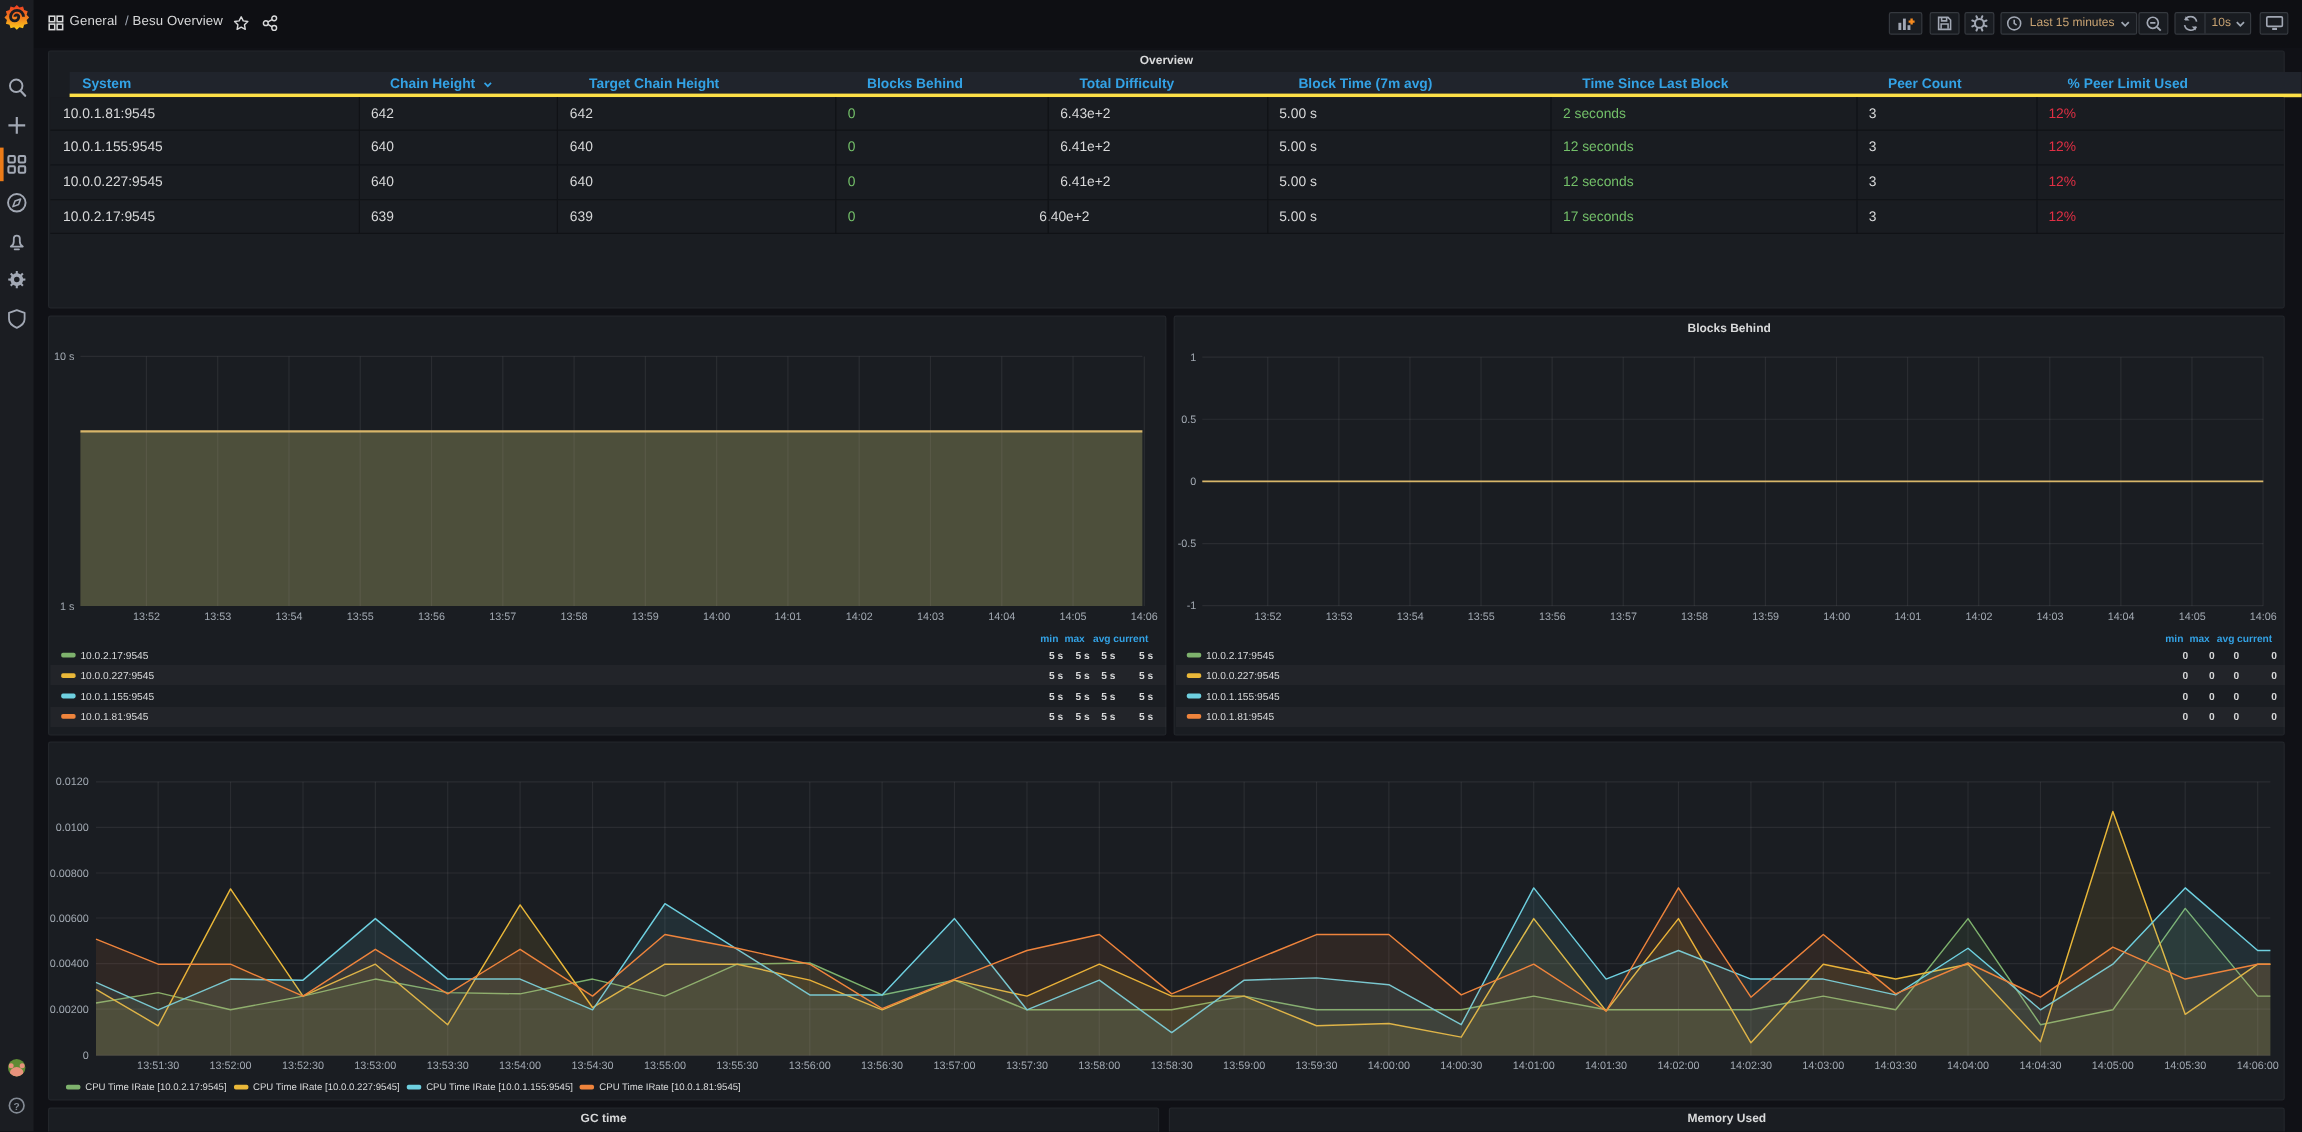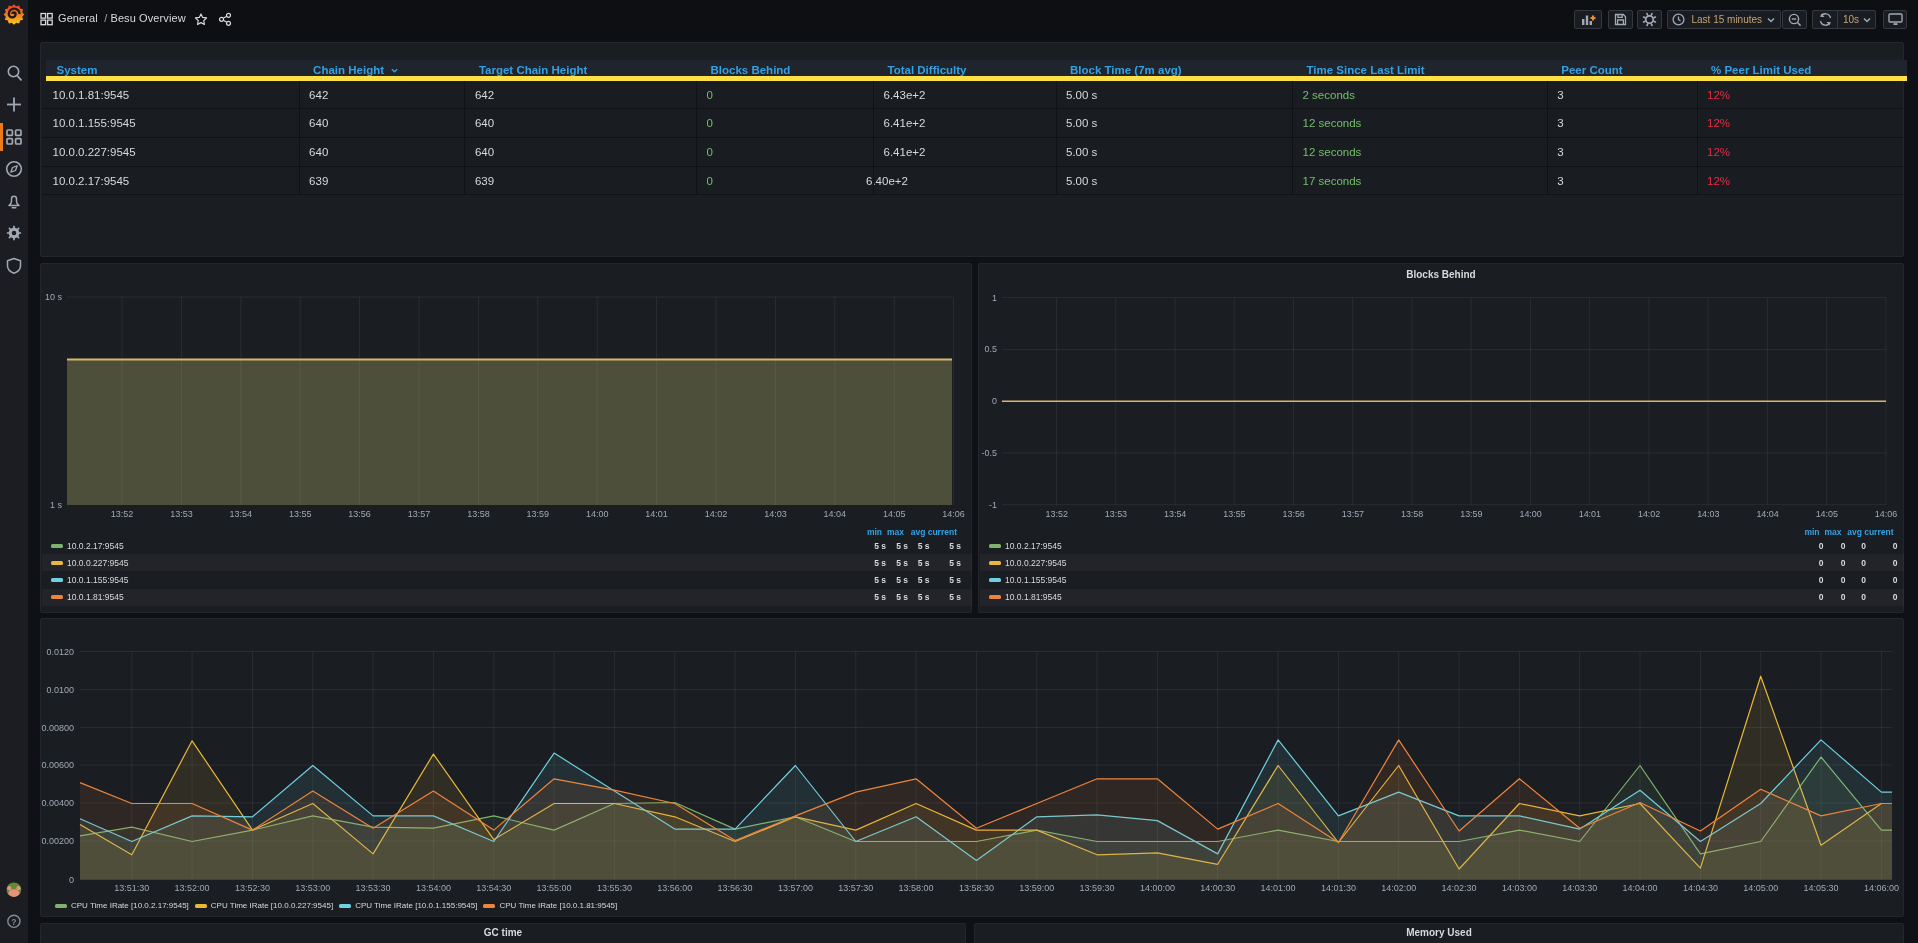--- a/index.html
+++ b/index.html
@@ -7,21 +7,21 @@
 #root { position:relative; width:1918px; height:943px; }
 #sidebar { position:absolute; left:0; top:0; width:28px; height:943px; background:#1b1d22; }
 #navbar { position:absolute; left:28px; top:0; width:1890px; height:40px; background:#0e0f13; }
 .crumb { position:absolute; left:58px; top:12px; font-size:11px; color:#d8d9da; letter-spacing:0.1px; }
 .btn { position:absolute; top:10px; height:19px; background:#191c21; border:1px solid #35393f;
   border-radius:2px; display:flex; align-items:center; justify-content:center; }
 .amber { color:#c7a272; font-size:10px; white-space:nowrap; }
 .panel { position:absolute; background:#1a1d22; border:1px solid #23262b; border-radius:2px; }
 .ptitle { position:absolute; left:0; right:0; text-align:center; color:#d8d9da;
   font-size:10px; font-weight:700; }
-.thead { position:absolute; left:5px; top:16.5px; width:1861px; height:21px; background:#20242c; border-bottom:5px solid #fde047; }
+.thead { position:absolute; left:17px; top:16.5px; width:1861px; height:21px; background:#20242c; border-bottom:3px solid #fde047; }
 .th { position:absolute; top:0; height:21px; display:flex; align-items:center; color:#33a2e5;
   font-size:11.5px; font-weight:700; white-space:nowrap; }
 .tr { position:absolute; left:1px; width:1861px; height:28.7px; background:#191c21;
   border-bottom:1px solid #101216; }
 .td { position:absolute; top:0; height:28px; display:flex; align-items:center; color:#d8d9da;
   font-size:11.5px; white-space:nowrap; }
 .td.grn { color:#73bf69; }
 .td.red { color:#e02f44; }
 .vsep { position:absolute; top:0; width:1px; height:28.7px; background:#101216; }
 .ax { font-family:"Liberation Sans", sans-serif; font-size:9px; fill:#a2a9b2; }
@@ -157,30 +157,31 @@
       </svg>
 </div>
 <div class="btn" style="left:1883.3px;width:24px">
       <svg width="15" height="13" viewBox="0 0 15 13">
         <rect x="1" y="1" width="13" height="8" rx="1" fill="none" stroke="#a2a8b4" stroke-width="1.4"></rect>
         <rect x="5.5" y="10.2" width="4" height="1.8" fill="#a2a8b4"></rect>
       </svg>
     </div>
 
 <div class="panel" style="left:40px;top:42px;width:1864px;height:215px">
+<div class="ptitle" style="top:1.5px">Overview</div>
 <div class="thead">
         <div class="th" style="left:10.5px">System</div>
         <div class="th" style="left:267.1px">Chain Height<svg style="margin-left:6px" width="9" height="9" viewBox="0 0 10 10">
             <path d="M2 3.5 L5 6.5 L8 3.5" fill="none" stroke="#33a2e5" stroke-width="1.6"></path>
           </svg></div>
         <div class="th" style="left:432.9px">Target Chain Height</div>
         <div class="th" style="left:664.5px">Blocks Behind</div>
         <div class="th" style="left:841.5px">Total Difficulty</div>
         <div class="th" style="left:1024.0px">Block Time (7m avg)</div>
-        <div class="th" style="left:1260.5px">Time Since Last Limit</div>
+        <div class="th" style="left:1260.5px">Time Since Last Block</div>
         <div class="th" style="left:1515.3px">Peer Count</div>
         <div class="th" style="left:1665.0px">% Peer Limit Used</div>
       </div>
 <div class="tr" style="top:37.5px">
         <div class="td " style="left:10.5px">10.0.1.81:9545</div>
         <div class="td " style="left:267.1px">642</div>
         <div class="td " style="left:432.9px">642</div>
         <div class="td grn" style="left:664.5px">0</div>
         <div class="td " style="left:841.5px">6.43e+2</div>
         <div class="td " style="left:1024.0px">5.00 s</div>

